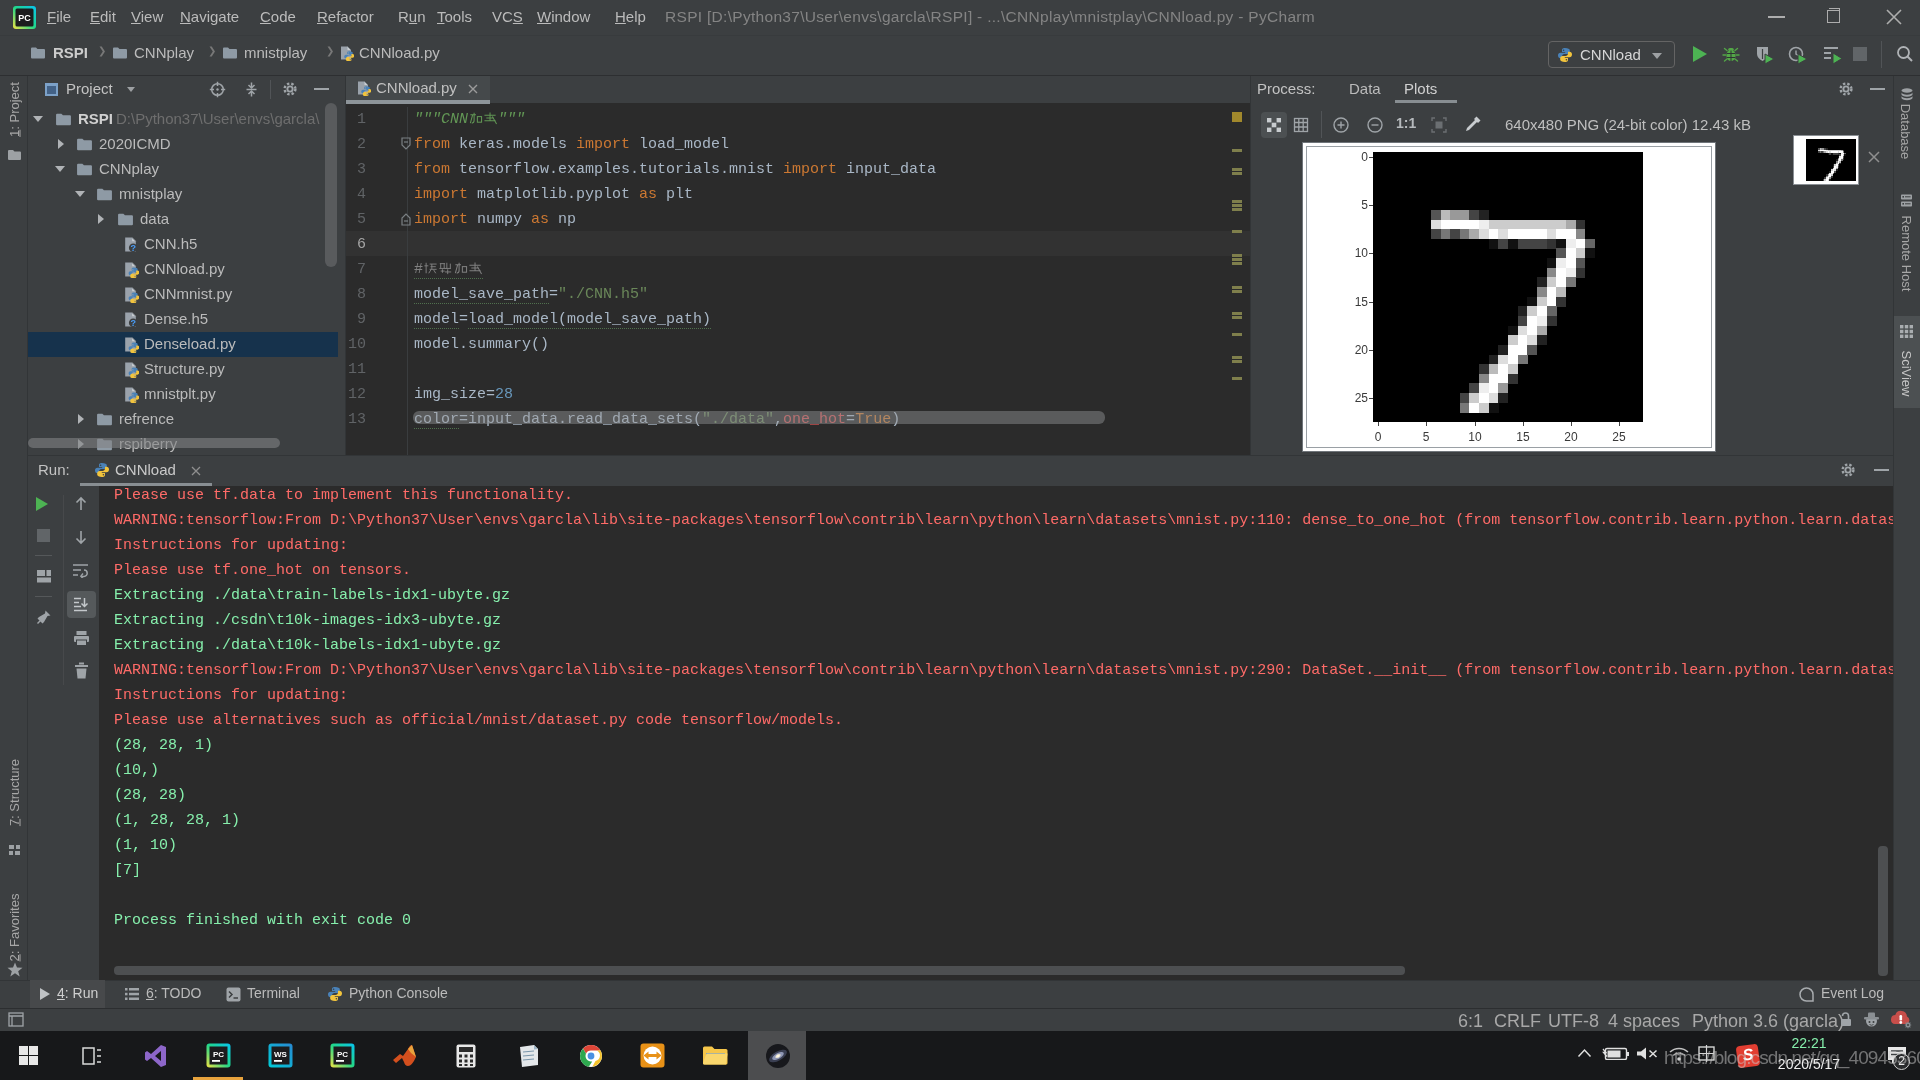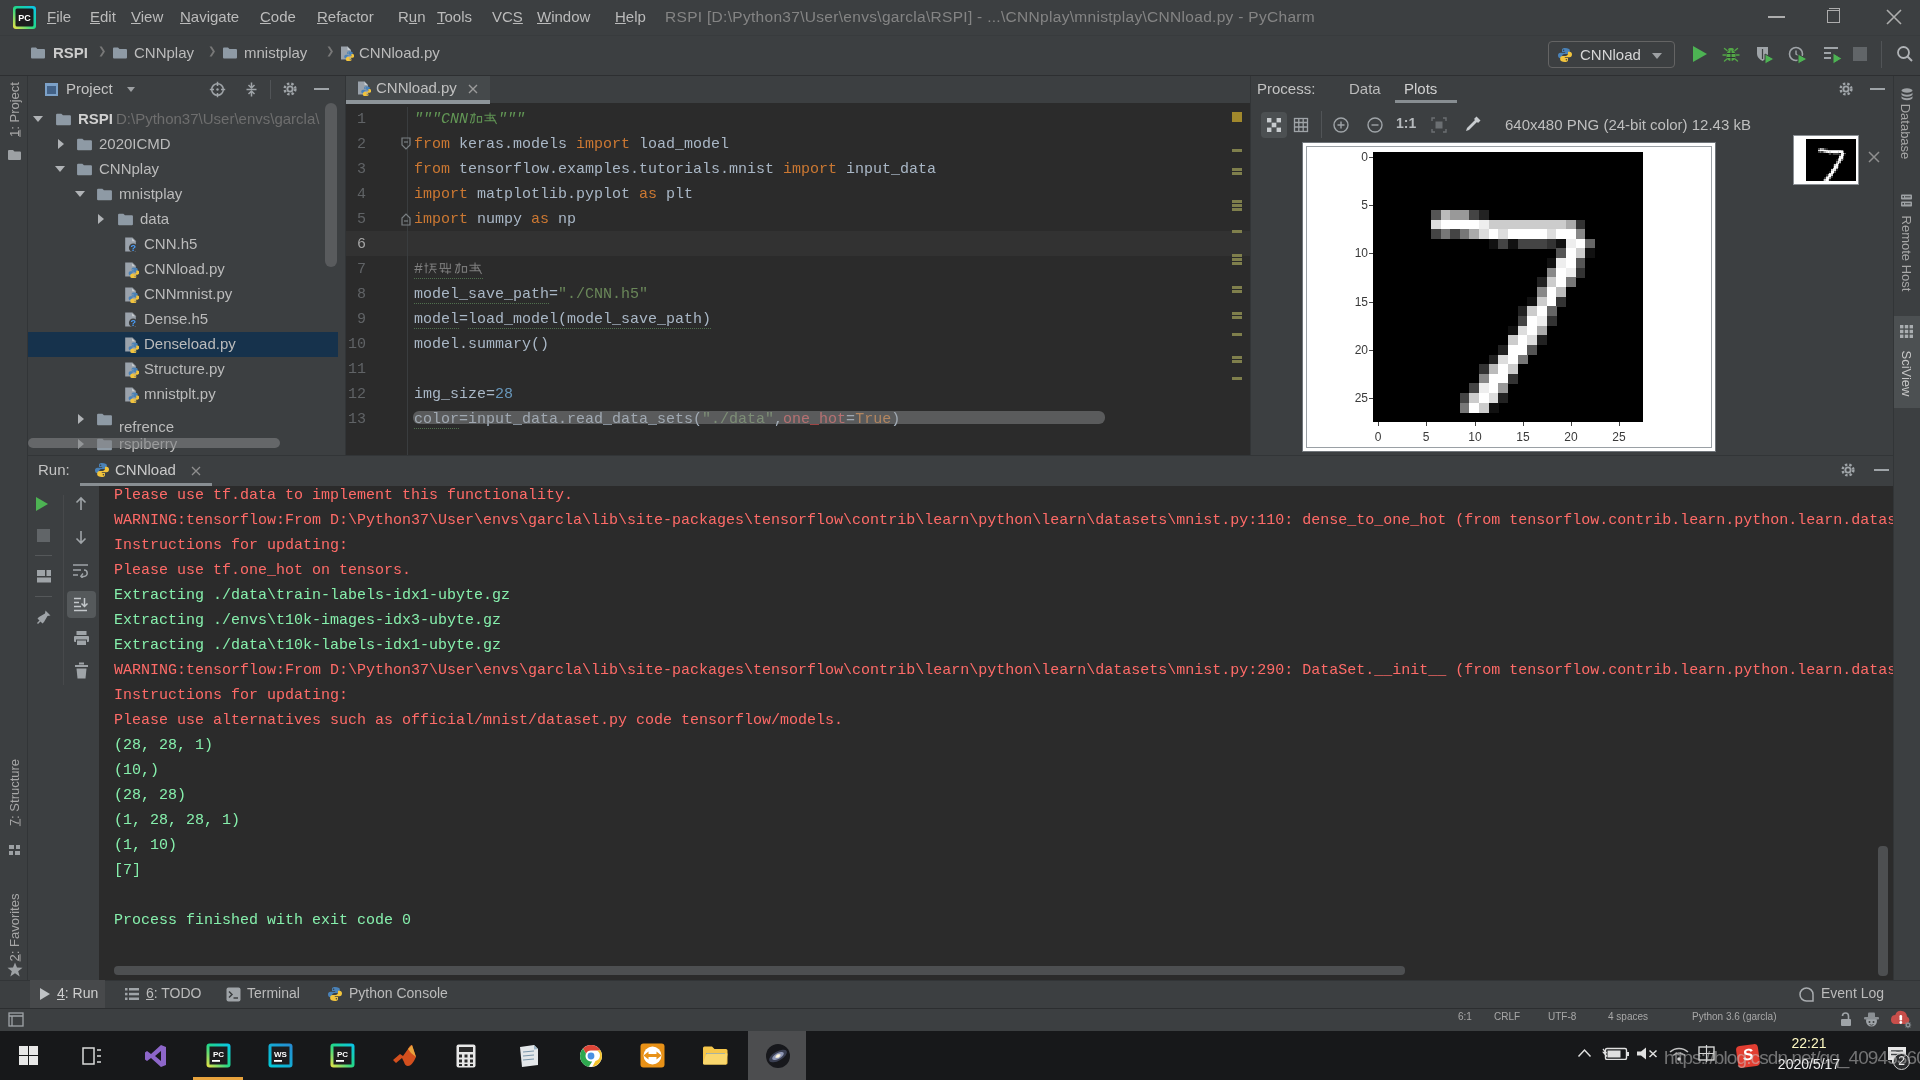--- a/index.html
+++ b/index.html
@@ -278,21 +278,21 @@
     </svg>
     <span class="abs" style="left:116px;top:257px;">Structure.py</span>
  <svg class="abs" style="left:94px;top:283px" width="17" height="17" viewBox="0 0 16 16">
       <use href="#pyfile"></use>
     </svg>
     <span class="abs" style="left:116px;top:282px;">mnistplt.py</span>
  <div class="abs" style="left:50px;top:311px;width:0;height:0;border-top:5px solid transparent;border-bottom:5px solid transparent;border-left:6px solid #b0b3b6"></div>
     <svg class="abs" style="left:68px;top:308px" width="17" height="17" viewBox="0 0 16 16">
       <use href="#folder"></use>
     </svg>
-    <span class="abs" style="left:91px;top:307px;margin-top:8px;">refrence</span>
+    <span class="abs" style="left:91px;top:307px;">refrence</span>
  <div class="abs" style="left:50px;top:336px;width:0;height:0;border-top:5px solid transparent;border-bottom:5px solid transparent;border-left:6px solid #b0b3b6"></div>
     <svg class="abs" style="left:68px;top:333px" width="17" height="17" viewBox="0 0 16 16">
       <use href="#folder"></use>
     </svg>
     <span class="abs" style="left:91px;top:332px;">rspiberry</span>
  <div class="abs" style="left:297px;top:0;width:12px;height:164px;background:#595b5d;border-radius:6px"></div>
  <div class="abs" style="left:0;top:335px;width:252px;height:10px;background:rgba(128,130,132,0.6);border-radius:5px"></div>
 </div>
 
 <div class="abs" style="left:345px;top:76px;width:905px;height:379px;background:#2b2b2b;border-left:1px solid #323537"></div>
@@ -771,21 +771,21 @@
         <path d="M2.5 6.5 H12.5 L11.5 16.5 H3.5 Z"></path>
       </g>
     </svg>
 </div>
 <div class="abs" id="console" style="left:99px;top:486px;width:1794px;height:494px;background:#2b2b2b;overflow:hidden">
     <div class="abs mono" style="left:15px;top:-3px"><span class="red">Please use tf.data to implement this functionality.</span>
 <span class="red">WARNING:tensorflow:From D:\Python37\User\envs\garcla\lib\site-packages\tensorflow\contrib\learn\python\learn\datasets\mnist.py:110: dense_to_one_hot (from tensorflow.contrib.learn.python.learn.datasets.mnist) is deprecated and will be removed</span>
 <span class="red">Instructions for updating:</span>
 <span class="red">Please use tf.one_hot on tensors.</span>
 <span class="grey">Extracting ./data\train-labels-idx1-ubyte.gz</span>
-<span class="grey">Extracting ./envs\t10k-images-idx3-ubyte.gz</span>
+<span class="grey">Extracting ./csdn\t10k-images-idx3-ubyte.gz</span>
 <span class="grey">Extracting ./data\t10k-labels-idx1-ubyte.gz</span>
 <span class="red">WARNING:tensorflow:From D:\Python37\User\envs\garcla\lib\site-packages\tensorflow\contrib\learn\python\learn\datasets\mnist.py:290: DataSet.__init__ (from tensorflow.contrib.learn.python.learn.datasets.mnist) is deprecated and will be removed</span>
 <span class="red">Instructions for updating:</span>
 <span class="red">Please use alternatives such as official/mnist/dataset.py code tensorflow/models.</span>
 <span class="grey">(28, 28, 1)</span>
 <span class="grey">(10,)</span>
 <span class="grey">(28, 28)</span>
 <span class="grey">(1, 28, 28, 1)</span>
 <span class="grey">(1, 10)</span>
 <span class="grey">[7]</span>
@@ -821,21 +821,21 @@
       <use href="#pylogo"></use>
     </svg>
  <span class="abs" style="left:349px;top:5px">Python Console</span>
  <svg class="abs" style="left:1798px;top:6px" width="17" height="17">
       <path d="M8.5 2 a6.5 6.5 0 1 0 0 13 H15 V8.5 A6.5 6.5 0 0 0 8.5 2 Z" fill="none" stroke="#a8acaf" stroke-width="1.5"></path>
     </svg>
  <span class="abs" style="left:1821px;top:5px">Event Log</span>
 </div>
 
 <div class="abs bar" style="left:0;top:1008px;width:1920px;height:23px;border-top:1px solid #2c2e30"></div>
-<div class="abs" id="statusbar" style="left:0;top:1008px;width:1920px;height:23px;font-size:10px;color:#a8a8a8">
+<div class="abs" id="statusbar" style="left:0;top:1008px;width:1920px;height:23px;font-size:18px;color:#a8a8a8">
  <svg class="abs" style="left:8px;top:4px" width="16" height="15">
       <g stroke="#9fa4a8" stroke-width="1.3" fill="none">
         <rect x="1" y="1" width="14" height="13"></rect>
         <path d="M1 4 H15 M4 4 V14"></path>
       </g>
     </svg>
  <span class="abs" style="left:1458px;top:3px">6:1</span>
  <span class="abs" style="left:1494px;top:3px">CRLF</span>
  <span class="abs" style="left:1548px;top:3px">UTF-8</span>
  <span class="abs" style="left:1608px;top:3px">4 spaces</span>
@@ -1009,21 +1009,21 @@
       </g>
       <circle cx="11" cy="14" r="1.8" fill="#d5d5d5"></circle>
     </svg>
 <svg class="abs" style="left:1697px;top:14px" width="20" height="18">
       <rect x="2" y="2" width="15" height="13" fill="none" stroke="#d5d5d5" stroke-width="1.4"></rect>
       <path d="M9.5 0 V17 M2 8.5 H17" stroke="#d5d5d5" stroke-width="1.2"></path>
     </svg>
 <div class="abs" style="left:1737px;top:14px;width:22px;height:22px;background:#e23e32;border-radius:4px;transform:rotate(-8deg)">
       <span style="position:absolute;left:6px;top:1px;font-size:16px;font-weight:bold;color:#fff;font-style:italic">S</span>
     </div>
-<div class="abs" style="left:1770px;top:4px;width:78px;text-align:center;font-size:14px;color:#fef9c3">22:21</div>
+<div class="abs" style="left:1770px;top:4px;width:78px;text-align:center;font-size:14px;color:#86efac">22:21</div>
 <div class="abs" style="left:1770px;top:25px;width:78px;text-align:center;font-size:14px;color:#f0f0f0">2020/5/17</div>
 <svg class="abs" style="left:1886px;top:14px" width="22" height="20">
       <path d="M2 2 H20 V15 H10 L6 18.5 V15 H2 Z" fill="#e8e8e8"></path>
       <g stroke="#3c3f41" stroke-width="1.4">
         <path d="M5 6 H17 M5 9.5 H13"></path>
       </g>
     </svg>
 <div class="abs" style="left:1893px;top:22px;width:17px;height:17px;border:1.5px solid #cfcfcf;border-radius:50%;background:#2a2b2d;color:#e8e8e8;font-size:12px;text-align:center;line-height:15px">2</div>
 </div>
 

